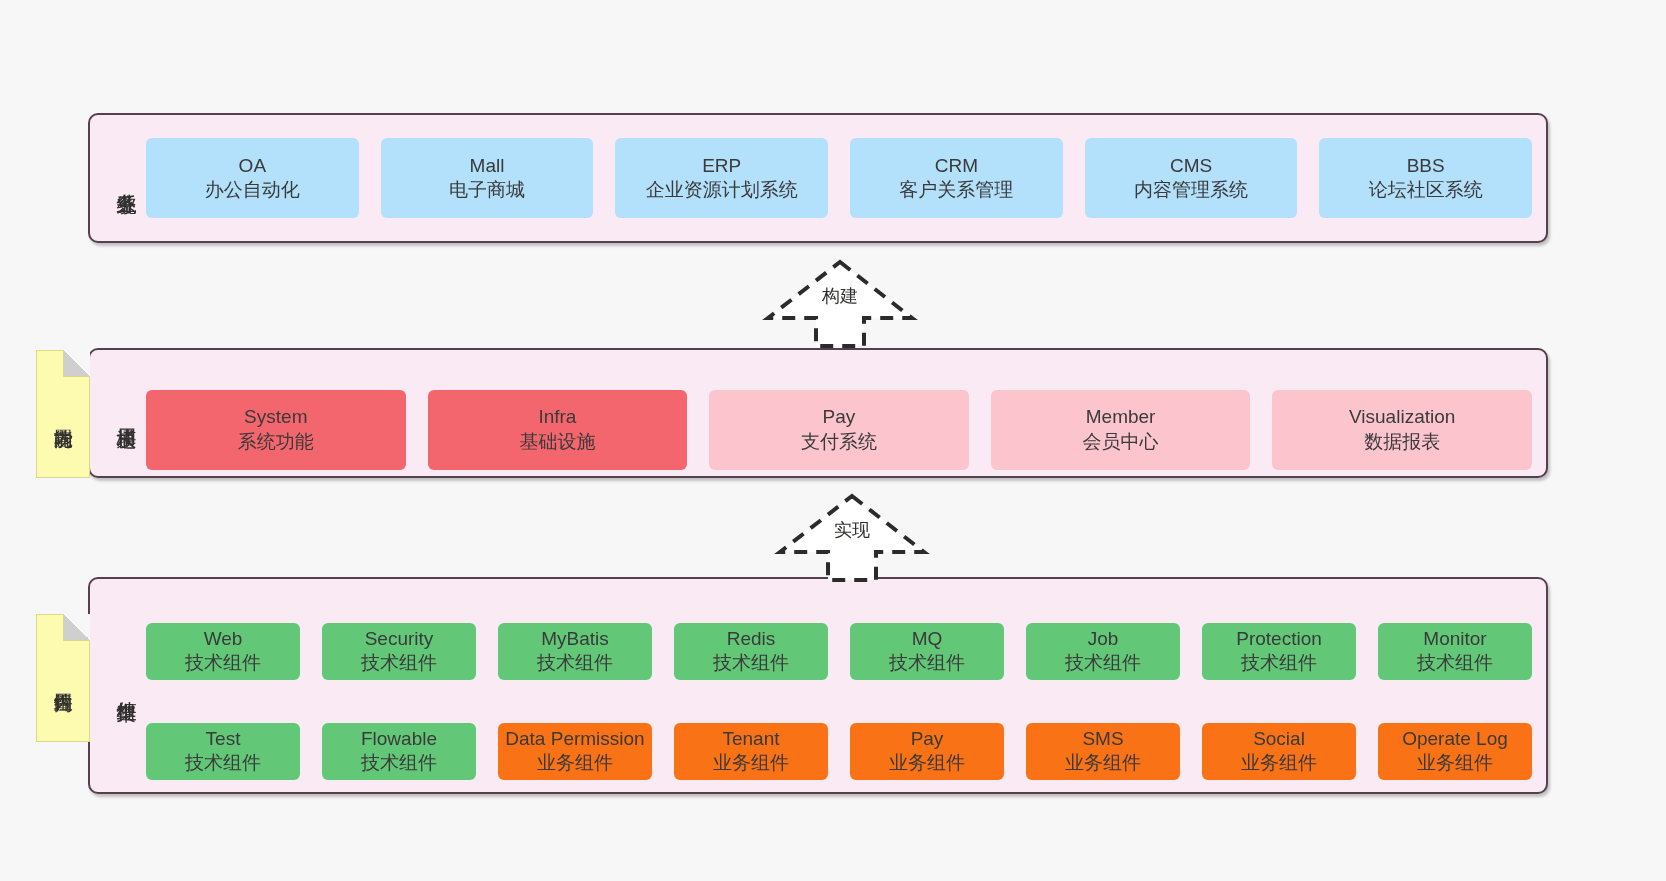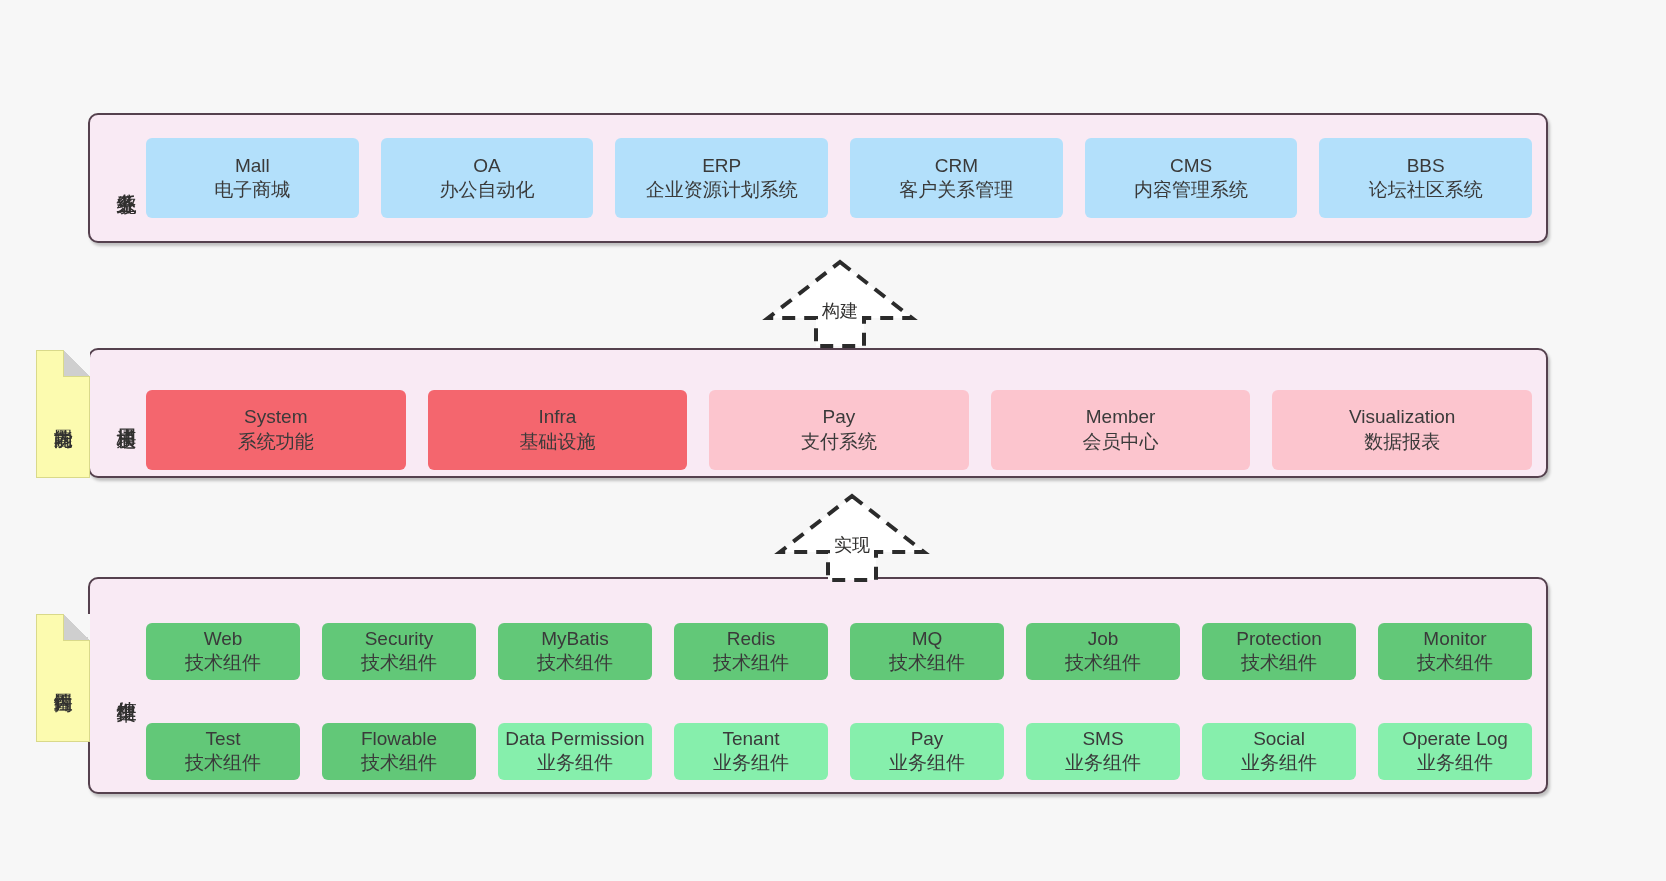--- a/index.html
+++ b/index.html
@@ -104,21 +104,21 @@
   
   #layer-framework {
     left: 88px;
     top: 577px;
     width: 1460px;
     height: 217px;
   }
   #layer-framework .card-row { height: 88px; align-items: flex-end; }
   #layer-framework .cards { gap: 12px; }
   .card.green-dark  { background: #62c878; }
-  .card.green-light { background: #86efac; }
+  .card.green-light { background: #f97316; }
 
   
   .note {
     position: absolute;
     box-sizing: border-box;
     background: #fcfbaf;
     border: 1px solid #d9d98a;
     display: flex;
     align-items: center;
     justify-content: center;
@@ -149,46 +149,46 @@
     position: absolute;
     width: 160px;
     height: 96px;
     z-index: 3;
   }
   .arrow svg { display: block; }
   .arrow-label {
     position: absolute;
     left: 0;
     right: 0;
-    top: 43px;
+    top: 28px;
     text-align: center;
     font-size: 18px;
     color: #31302f;
     background: transparent;
     pointer-events: none;
   }
   #arrow-build   { left: 760px; top: 256px; }
   #arrow-realize { left: 772px; top: 490px; }
 </style>
 </head>
 <body>
 
 <div id="canvas">
 
   <div class="layer" id="layer-business">
     <div class="layer-title">业务系统</div>
     <div class="cards">
       <div class="card-row">
         <div class="card blue">
+          <span class="t-en">OA</span>
+          <span class="t-cn">办公自动化</span>
+        </div>
+        <div class="card blue">
           <span class="t-en">Mall</span>
           <span class="t-cn">电子商城</span>
-        </div>
-        <div class="card blue">
-          <span class="t-en">OA</span>
-          <span class="t-cn">办公自动化</span>
         </div>
         <div class="card blue">
           <span class="t-en">ERP</span>
           <span class="t-cn">企业资源计划系统</span>
         </div>
         <div class="card blue">
           <span class="t-en">CRM</span>
           <span class="t-cn">客户关系管理</span>
         </div>
         <div class="card blue">

